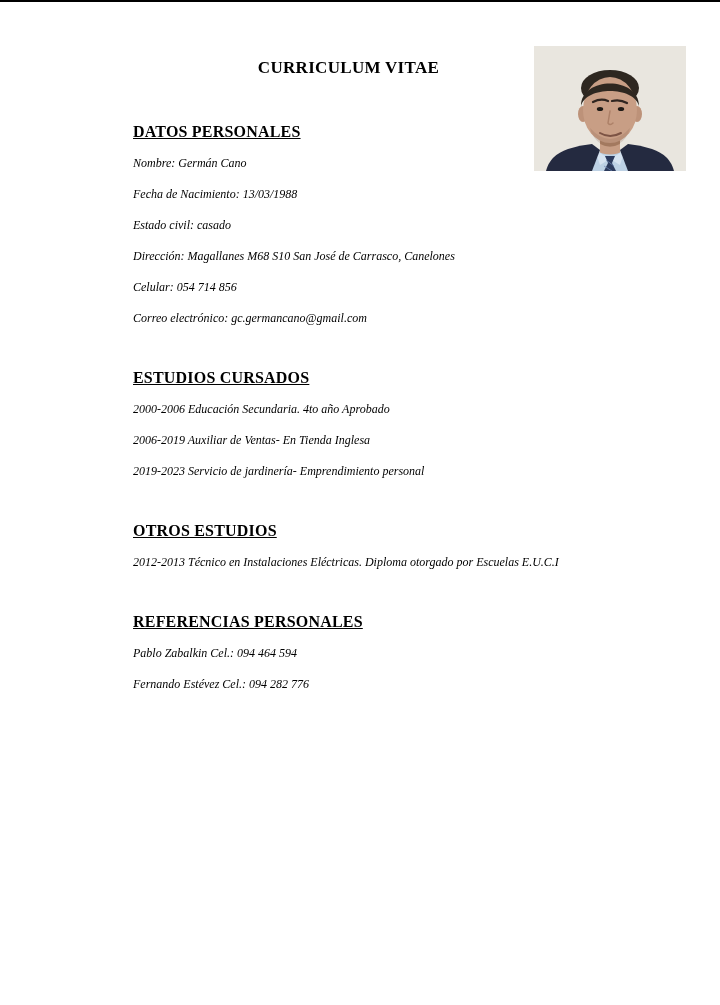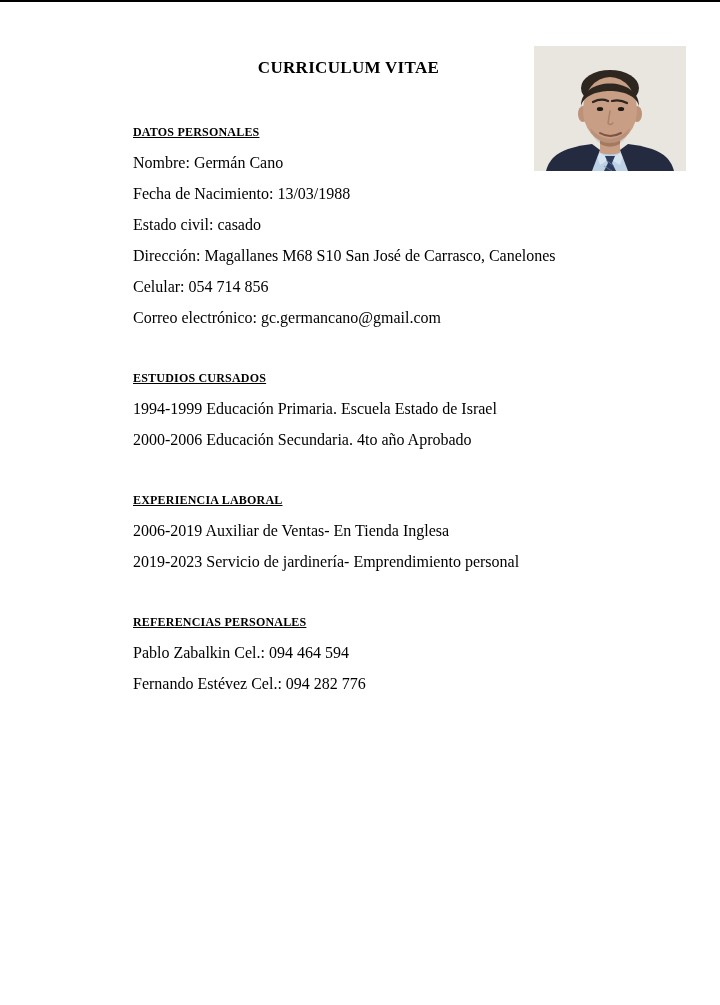--- a/index.html
+++ b/index.html
@@ -34,32 +34,33 @@
   .title {
     width: 431px;              
     margin: 53px 0 0 0;
     font-size: 17px;
     font-weight: bold;
     line-height: 22px;
     text-align: center;
     letter-spacing: 0.3px;
   }
   .sec h2 {
-    font-size: 12px;
+    font-size: 16px;
     font-weight: bold;
     text-decoration: underline;
     line-height: 22px;
     margin: 38px 0 9px 0;
     letter-spacing: 0.2px;
   }
   .sec.s0 h2 { margin-top: 42px; }
   .sec p {
-    font-size: 16px;
+    font-size: 12px;
     line-height: 22px;
     margin: 0 0 9px 0;
+    font-style: italic;
   }
 </style>
 </head>
 <body>
 
 <div class="page">
   <div class="top-edge"></div>
 
   <figure class="photo">
     <svg viewBox="0 0 152 125" xmlns="http://www.w3.org/2000/svg">
@@ -111,30 +112,32 @@
       <p>Nombre: Germán Cano</p>
       <p>Fecha de Nacimiento: 13/03/1988</p>
       <p>Estado civil: casado</p>
       <p>Dirección: Magallanes M68 S10 San José de Carrasco, Canelones</p>
       <p>Celular: 054 714 856</p>
       <p>Correo electrónico: gc.germancano@gmail.com</p>
     </section>
 
     <section class="sec">
       <h2>ESTUDIOS CURSADOS</h2>
-      <p>1994-1999 Educación Primaria. Escuela Estado de Israel</p>
       <p>2000-2006 Educación Secundaria. 4to año Aprobado</p>
     </section>
 
     <section class="sec">
-      <h2>EXPERIENCIA LABORAL</h2>
       <p>2006-2019 Auxiliar de Ventas- En Tienda Inglesa</p>
       <p>2019-2023 Servicio de jardinería- Emprendimiento personal</p>
     </section>
 
+    <section class="sec">
+      <h2>OTROS ESTUDIOS</h2>
+      <p>2012-2013 Técnico en Instalaciones Eléctricas. Diploma otorgado por Escuelas E.U.C.I</p>
+    </section>
 
     <section class="sec">
       <h2>REFERENCIAS PERSONALES</h2>
       <p>Pablo Zabalkin Cel.: 094 464 594</p>
       <p>Fernando Estévez Cel.: 094 282 776</p>
     </section>
   </main>
 </div>
 
 </body></html>

